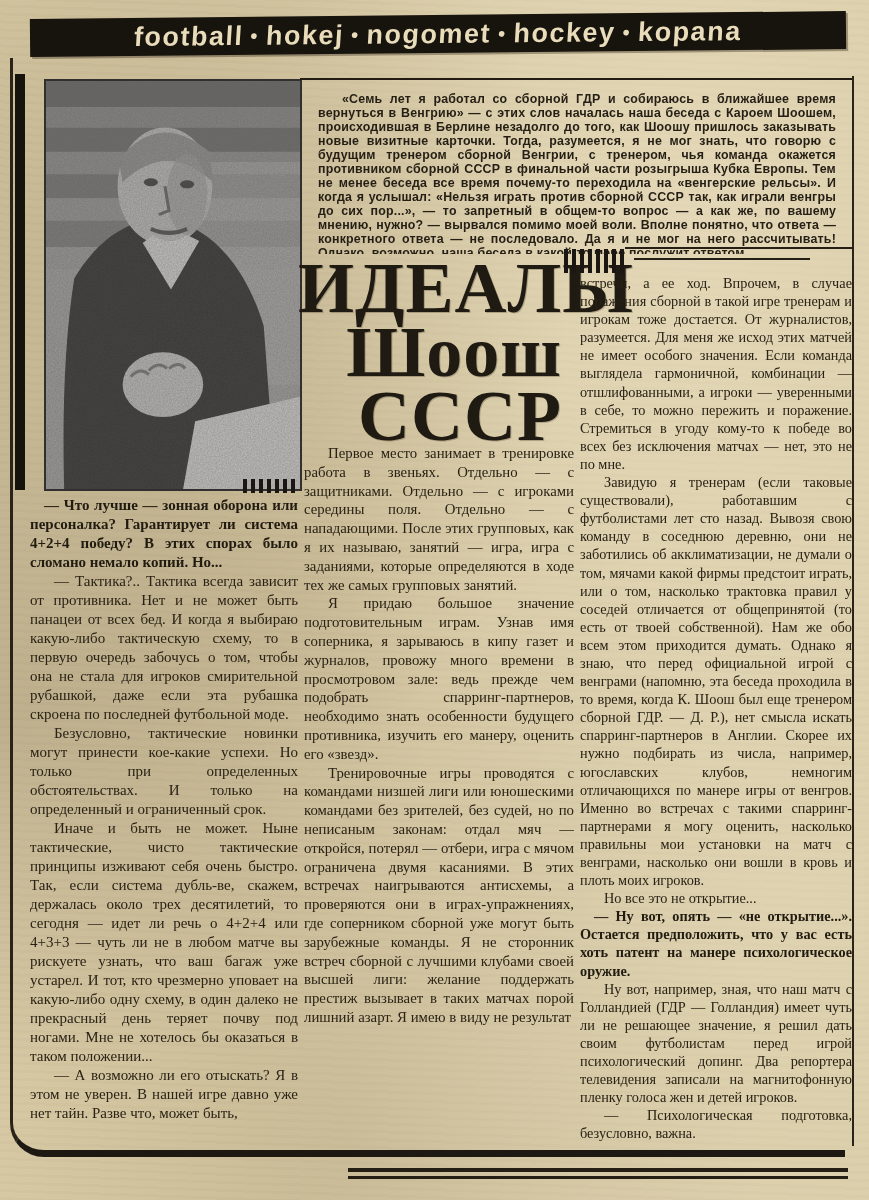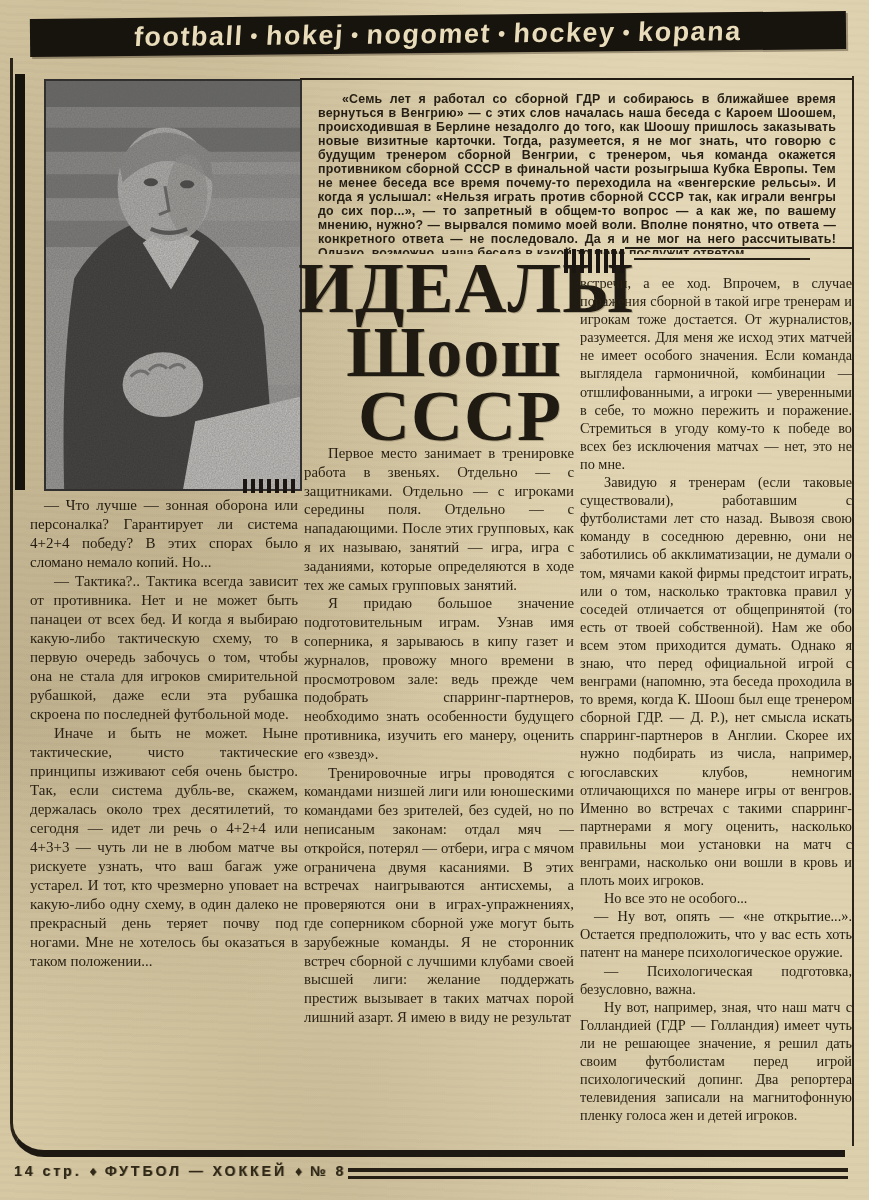--- a/index.html
+++ b/index.html
@@ -73,21 +73,21 @@
     background:repeating-linear-gradient(90deg,#1b1611 0 4px,rgba(0,0,0,0) 4px 8px);
   }
   .mark-under-photo{position:absolute;left:243px;top:479px;width:56px;height:14px;}
   .mark-title{position:absolute;left:564px;top:249px;width:60px;height:24px;}
   .title-rule{position:absolute;left:634px;top:258px;width:176px;height:2px;background:#241e14;}
   
   .col{
     position:absolute;overflow:hidden;text-align:justify;color:#292215;
   }
   .col p{margin:0;text-indent:24px;}
-  .col p.q{font-weight:normal;text-indent:14px;color:#211b10;}
+  .col p.q{font-weight:bold;text-indent:14px;color:#211b10;}
   .col p.noind{text-indent:0;}
   .col-1{left:30px;top:496px;width:268px;height:660px;font-size:15px;line-height:19px;}
   .col-2{left:304px;top:444px;width:270px;height:700px;font-size:14.8px;line-height:18.8px;}
   .col-3{left:580px;top:274px;width:272px;height:874px;font-size:14.3px;line-height:18.1px;}
   
   .footer{
     position:absolute;left:14px;top:1163px;height:22px;
     font-family:"Liberation Sans",sans-serif;font-weight:bold;
     font-size:14px;letter-spacing:3px;color:#302918;white-space:nowrap;
     text-shadow:1px 0 0 rgba(48,41,24,.4);
@@ -155,32 +155,33 @@
     <span class="t-line">ИДЕАЛЫ</span>
     <span class="t-line">Шоош</span>
     <span class="t-line">СССР</span>
   </div>
   <div class="stripes mark-title"></div>
   <div class="title-rule"></div>
 
   <div class="col col-1">
       <p class="q ">— Что лучше — зонная оборона или персоналка? Гарантирует ли система 4+2+4 победу? В этих спорах было сломано немало копий. Но...</p>
       <p class="">— Тактика?.. Тактика всегда зависит от противника. Нет и не может быть панацеи от всех бед. И когда я выбираю какую-либо тактическую схему, то в первую очередь забочусь о том, чтобы она не стала для игроков смирительной рубашкой, даже если эта рубашка скроена по последней футбольной моде.</p>
+      <p class="">Безусловно, тактические новинки могут принести кое-какие успехи. Но только при определенных обстоятельствах. И только на определенный и ограниченный срок.</p>
       <p class="">Иначе и быть не может. Ныне тактические, чисто тактические принципы изживают себя очень быстро. Так, если система дубль-ве, скажем, держалась около трех десятилетий, то сегодня — идет ли речь о 4+2+4 или 4+3+3 — чуть ли не в любом матче вы рискуете узнать, что ваш багаж уже устарел. И тот, кто чрезмерно уповает на какую-либо одну схему, в один далеко не прекрасный день теряет почву под ногами. Мне не хотелось бы оказаться в таком положении...</p>
+      <p class="">— А возможно ли его отыскать? Я в этом не уверен. В нашей игре давно уже нет тайн. Разве что, может быть,</p>
     </div>
   <div class="col col-2">
       <p class="">Первое место занимает в тренировке работа в звеньях. Отдельно — с защитниками. Отдельно — с игроками середины поля. Отдельно — с нападающими. После этих групповых, как я их называю, занятий — игра, игра с заданиями, которые определяются в ходе тех же самых групповых занятий.</p>
       <p class="">Я придаю большое значение подготовительным играм. Узнав имя соперника, я зарываюсь в кипу газет и журналов, провожу много времени в просмотровом зале: ведь прежде чем подобрать спарринг-партнеров, необходимо знать особенности будущего противника, изучить его манеру, оценить его «звезд».</p>
       <p class="">Тренировочные игры проводятся с командами низшей лиги или юношескими командами без зрителей, без судей, но по неписаным законам: отдал мяч — откройся, потерял — отбери, игра с мячом ограничена двумя касаниями. В этих встречах наигрываются антисхемы, а проверяются они в играх-упражнениях, где соперником сборной уже могут быть зарубежные команды. Я не сторонник встреч сборной с лучшими клубами своей высшей лиги: желание поддержать престиж вызывает в таких матчах порой лишний азарт. Я имею в виду не результат</p>
     </div>
   <div class="col col-3">
       <p class="noind">встречи, а ее ход. Впрочем, в случае поражения сборной в такой игре тренерам и игрокам тоже достается. От журналистов, разумеется. Для меня же исход этих матчей не имеет особого значения. Если команда выглядела гармоничной, комбинации — отшлифованными, а игроки — уверенными в себе, то можно пережить и поражение. Стремиться в угоду кому-то к победе во всех без исключения матчах — нет, это не по мне.</p>
       <p class="">Завидую я тренерам (если таковые существовали), работавшим с футболистами лет сто назад. Вывозя свою команду в соседнюю деревню, они не заботились об акклиматизации, не думали о том, мячами какой фирмы предстоит играть, или о том, насколько трактовка правил у соседей отличается от общепринятой (то есть от твоей собственной). Нам же обо всем этом приходится думать. Однако я знаю, что перед официальной игрой с венграми (напомню, эта беседа проходила в то время, когда К. Шоош был еще тренером сборной ГДР. — Д. Р.), нет смысла искать спарринг-партнеров в Англии. Скорее их нужно подбирать из числа, например, югославских клубов, немногим отличающихся по манере игры от венгров. Именно во встречах с такими спарринг-партнерами я могу оценить, насколько правильны мои установки на матч с венграми, насколько они вошли в кровь и плоть моих игроков.</p>
-      <p class="">Но все это не особого...</p>
+      <p class="">Но все это не открытие...</p>
       <p class="q ">— Ну вот, опять — «не открытие...». Остается предположить, что у вас есть хоть патент на манере психологическое оружие.</p>
+      <p class="">Ну вот, например, зная, что наш матч с Голландией (ГДР — Голландия) имеет чуть ли не решающее значение, я решил дать своим футболистам перед игрой психологический допинг. Два репортера телевидения записали на магнитофонную пленку голоса жен и детей игроков.</p>
       <p class="">— Психологическая подготовка, безусловно, важна.</p>
-      <p class="">Ну вот, например, зная, что наш матч с Голландией (ГДР — Голландия) имеет чуть ли не решающее значение, я решил дать своим футболистам перед игрой психологический допинг. Два репортера телевидения записали на магнитофонную пленку голоса жен и детей игроков.</p>
     </div>
 
-  <div class="footer"><span>14 стр.</span><span class="f-sep">♦</span><span>ФУТБОЛ — ХОККЕЙ</span><span class="f-sep">♦</span><span>№ 8</span></div>
   <div class="footer-rule"></div>
 
 </div>
 
 </body></html>

